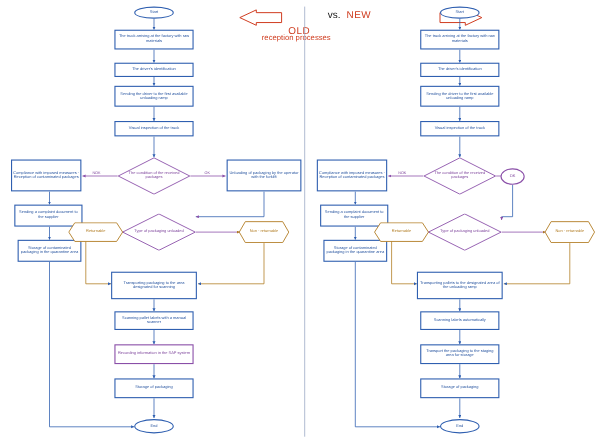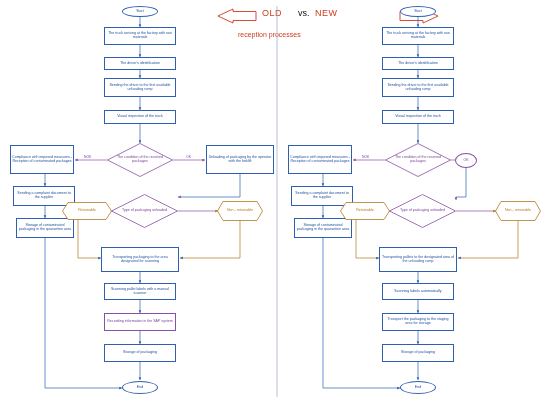--- a/index.html
+++ b/index.html
@@ -52,21 +52,21 @@
   .edgelabel{position:absolute;font-size:3.4px;color:#222;}
   .title{
     position:absolute;font-size:9px;color:#cf3b1e;letter-spacing:0.5px;
   }
   .title-black{position:absolute;font-size:9px;color:#111;}
   .subtitle{position:absolute;font-size:7px;color:#cf3b1e;}
 </style>
 </head>
 <body>
 
-<div class="title" style="left:262px;top:8px;text-align:center;">OLD</div>
+<div class="title" style="left:262px;top:23px;text-align:center;">OLD</div>
 <div class="title-black" style="left:298px;top:8px;">vs.</div>
 <div class="title" style="left:315px;top:8px;">NEW</div>
 <div class="subtitle" style="left:238px;top:31px;">reception processes</div>
 
 <svg id="canvas" xmlns="http://www.w3.org/2000/svg">
   <defs>
     <marker id="ah" markerWidth="5" markerHeight="5" refX="4" refY="2" orient="auto">
       <path d="M0,0 L4,2 L0,4 z" fill="#2f5fb0"></path>
     </marker>
     <marker id="ahp" markerWidth="5" markerHeight="5" refX="4" refY="2" orient="auto">

